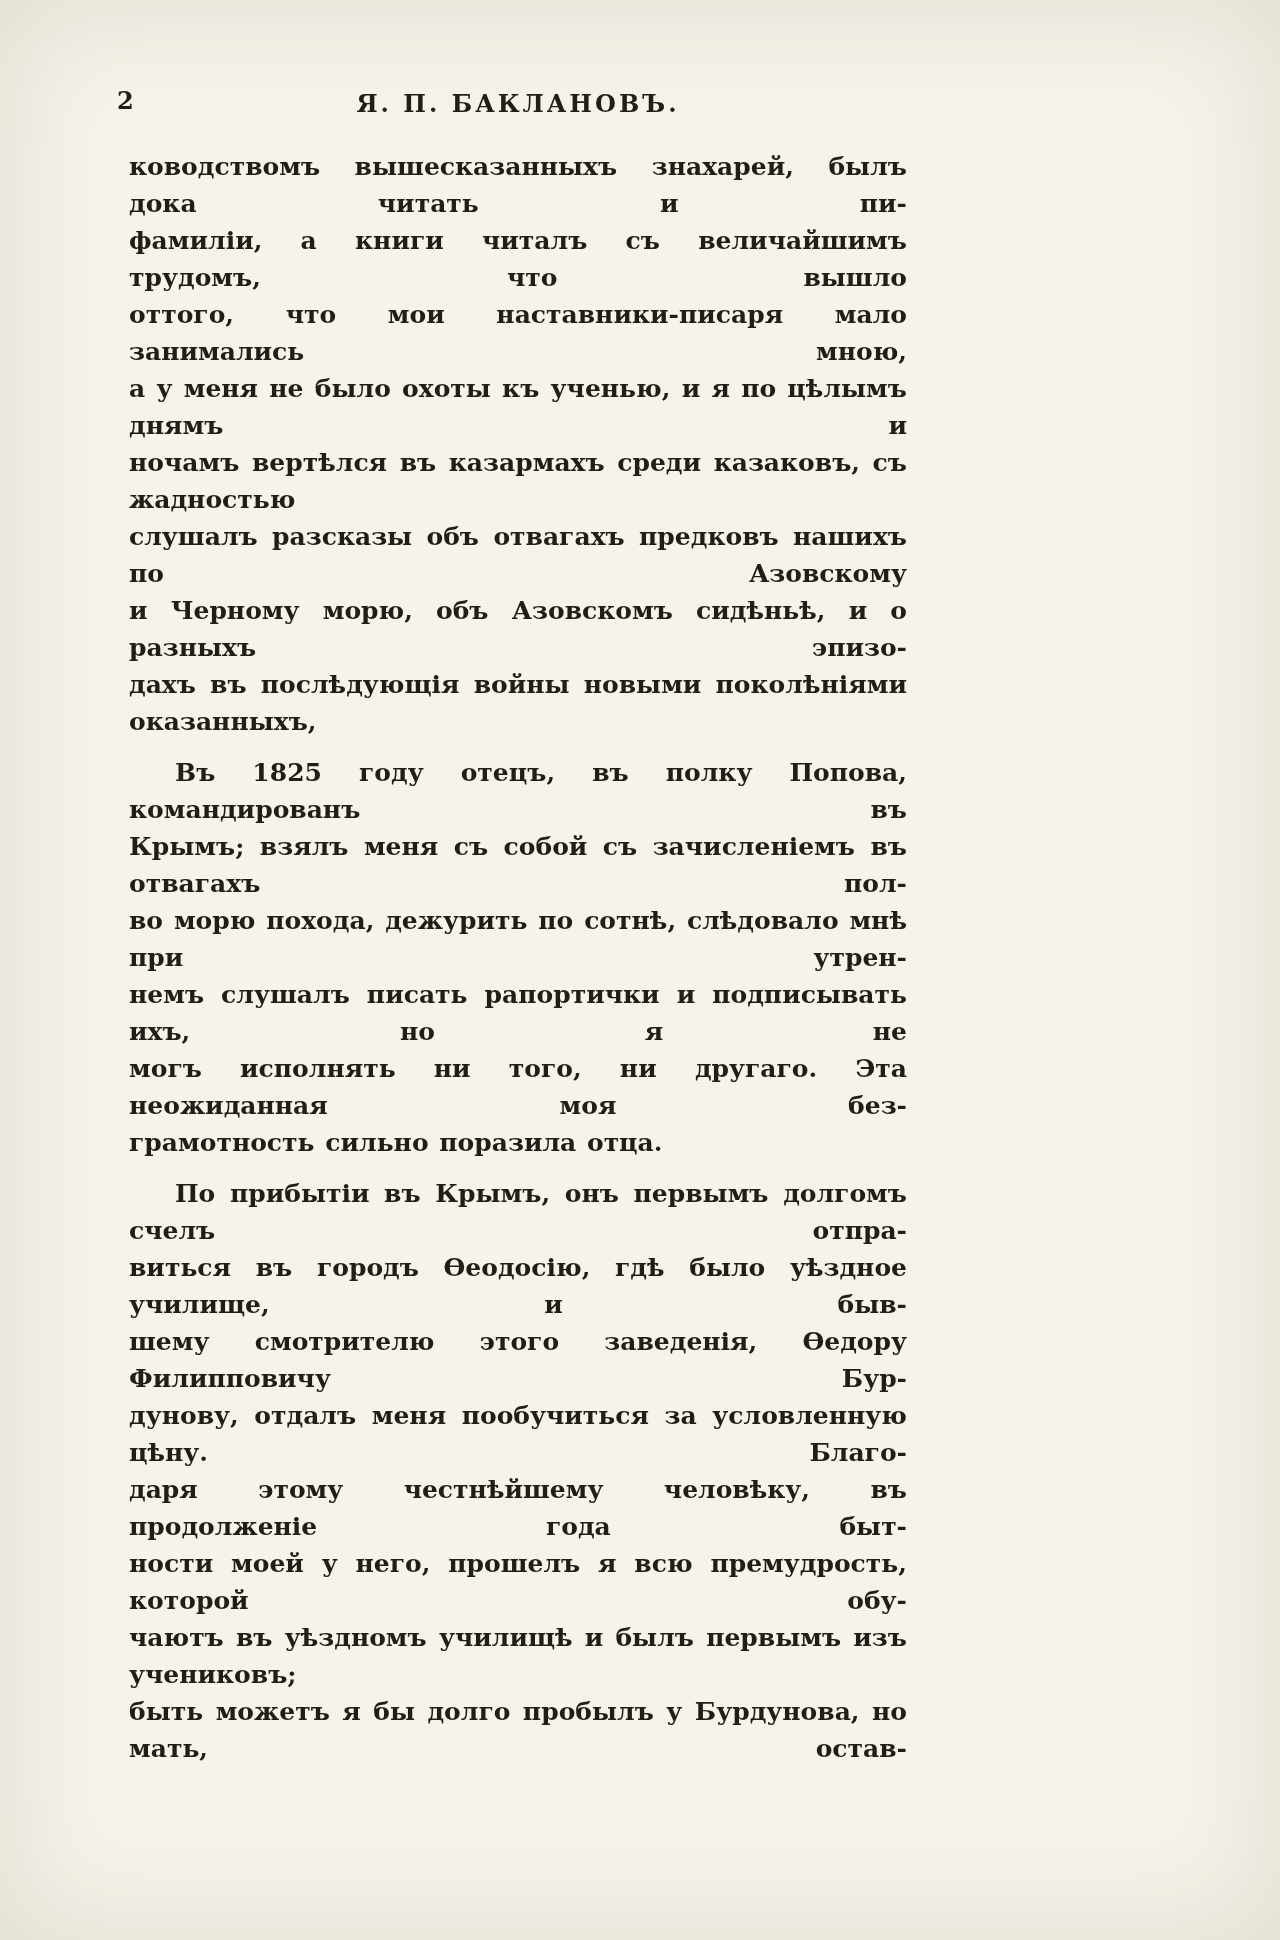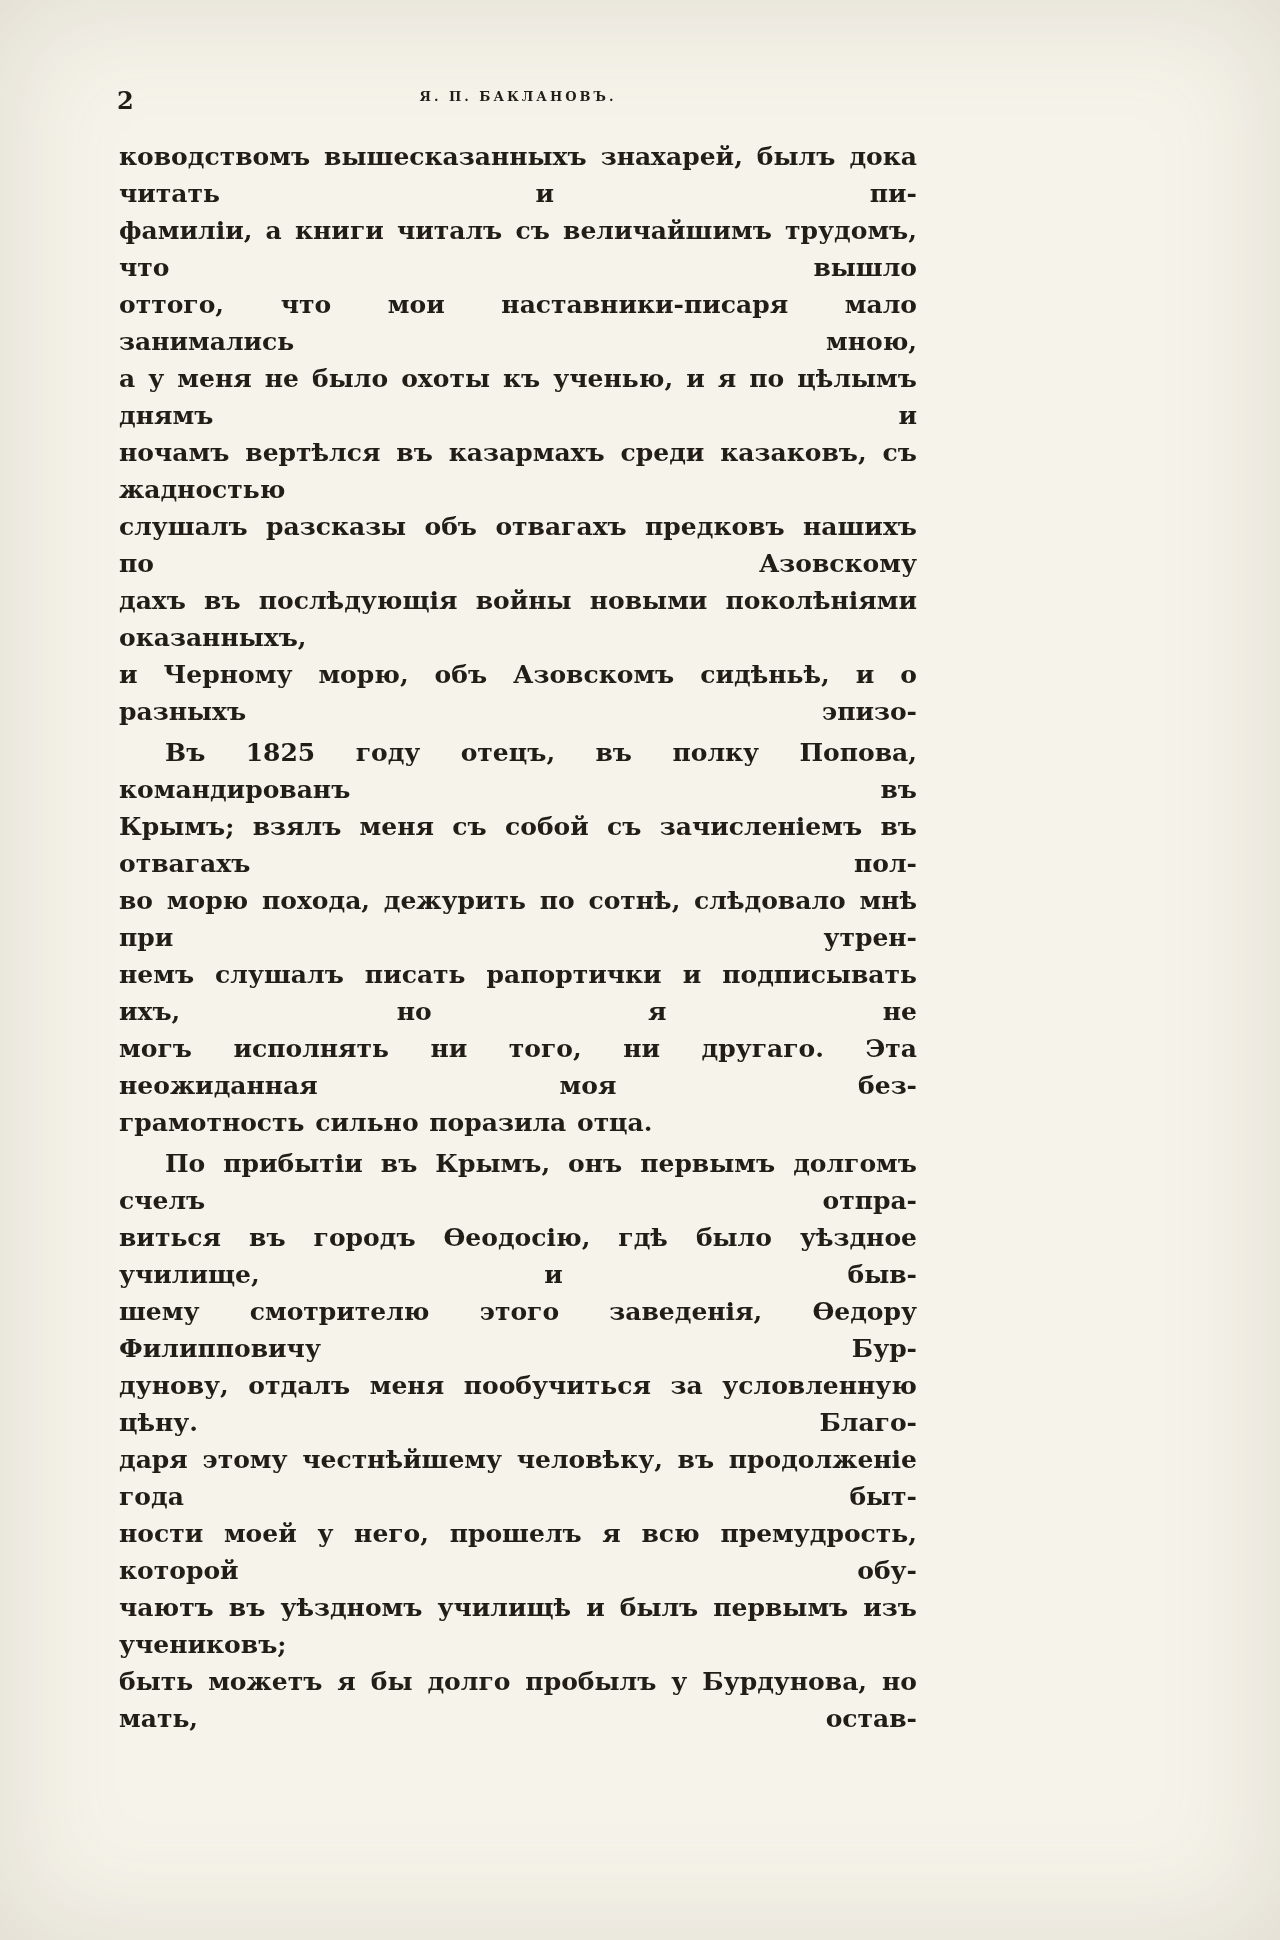--- a/index.html
+++ b/index.html
@@ -31,36 +31,36 @@
   }
   .page-number {
     position: absolute;
     left: 2px;
     top: 2px;
     font-size: 24px;
     font-weight: 700;
   }
   .running-title {
     text-align: center;
-    font-size: 13px;
+    font-size: 24px;
     font-weight: 700;
     letter-spacing: 3px;
     padding-top: 5px;
   }
   .content {
     position: absolute;
     top: 134px;
     left: 115px;
     width: 806px;
     font-size: 25px;
     font-weight: 700;
     line-height: 37px;
   }
   .paragraph {
-    margin: 4px;
+    margin: 14px;
   }
   .line {
     text-align: justify;
     text-align-last: justify;
     word-spacing: 2px;
   }
   .line.last {
     text-align-last: left;
   }
   .line.indent {
@@ -76,22 +76,22 @@
     <div class="running-title">Я. П. БАКЛАНОВЪ.</div>
   </div>
   <div class="content">
       <div class="paragraph">
         <div class="line">ководствомъ вышесказанныхъ знахарей, былъ дока читать и пи-</div>
         <div class="line">фамиліи, а книги читалъ съ величайшимъ трудомъ, что вышло</div>
         <div class="line">оттого, что мои наставники-писаря мало занимались мною,</div>
         <div class="line">а у меня не было охоты къ ученью, и я по цѣлымъ днямъ и</div>
         <div class="line">ночамъ вертѣлся въ казармахъ среди казаковъ, съ жадностью</div>
         <div class="line">слушалъ разсказы объ отвагахъ предковъ нашихъ по Азовскому</div>
+        <div class="line">и Черному морю, объ Азовскомъ сидѣньѣ, и о разныхъ эпизо-</div>
         <div class="line">дахъ въ послѣдующія войны новыми поколѣніями оказанныхъ,</div>
-        <div class="line">и Черному морю, объ Азовскомъ сидѣньѣ, и о разныхъ эпизо-</div>
       </div>
       <div class="paragraph">
         <div class="line indent">Въ 1825 году отецъ, въ полку Попова, командированъ въ</div>
         <div class="line">Крымъ; взялъ меня съ собой съ зачисленіемъ въ отвагахъ пол-</div>
         <div class="line">во морю похода, дежурить по сотнѣ, слѣдовало мнѣ при утрен-</div>
         <div class="line">немъ слушалъ писать рапортички и подписывать ихъ, но я не</div>
         <div class="line">могъ исполнять ни того, ни другаго. Эта неожиданная моя без-</div>
         <div class="line last">грамотность сильно поразила отца.</div>
       </div>
       <div class="paragraph">

